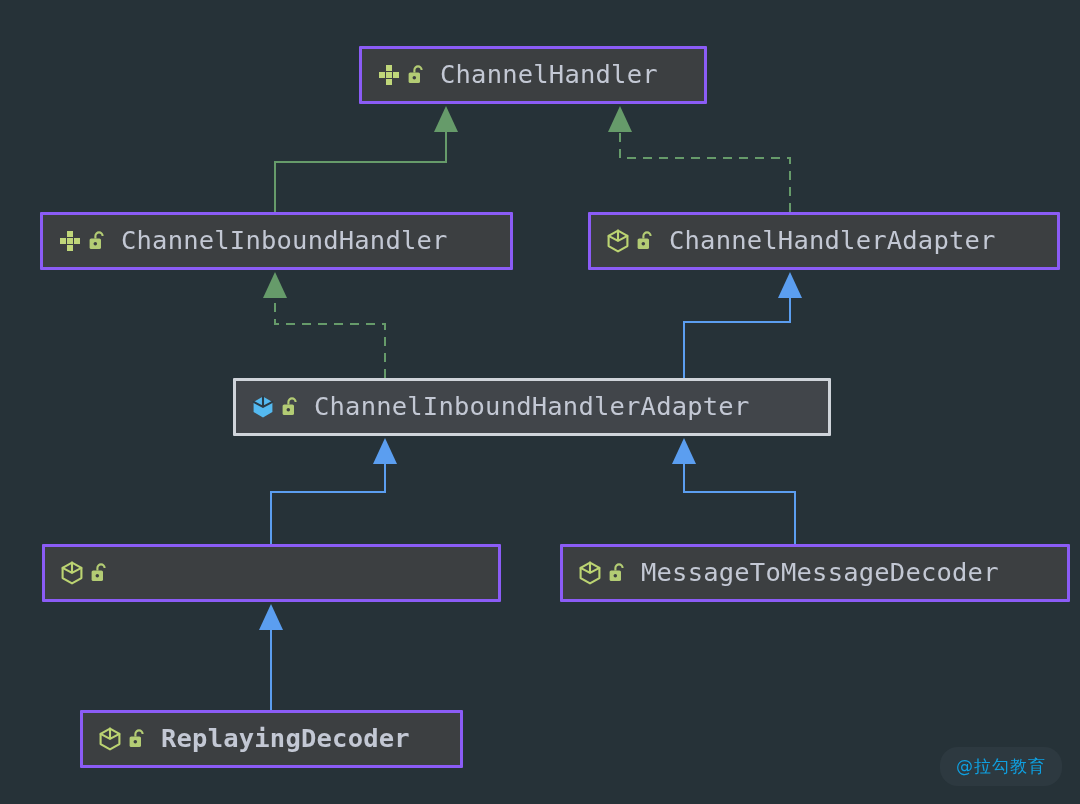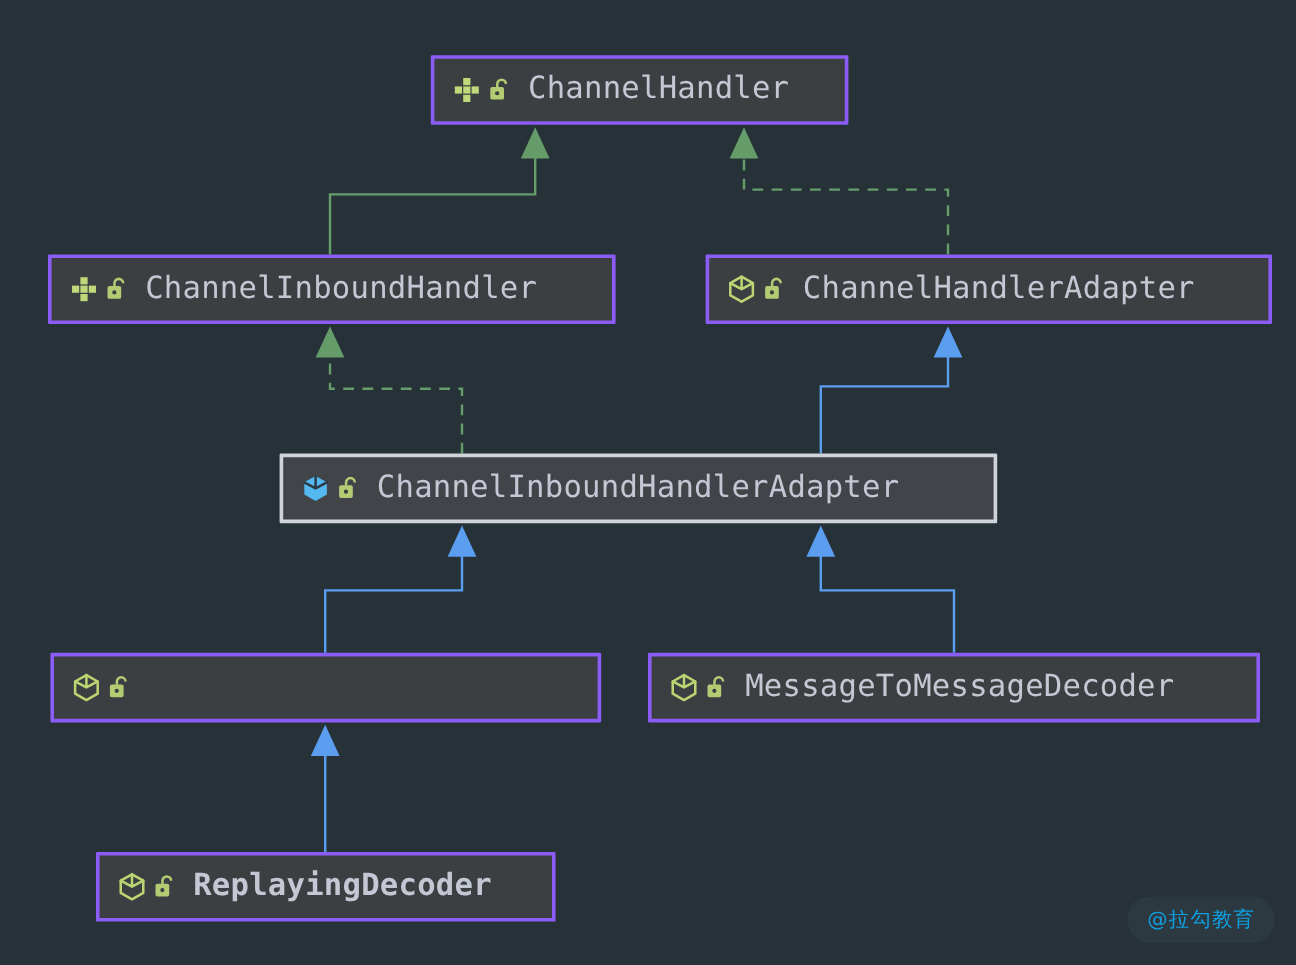--- a/index.html
+++ b/index.html
@@ -175,21 +175,21 @@
         <span class="node-icon"><svg viewBox="0 0 26 26" width="26" height="26">
             <path d="M13 2.6 L22.4 7.9 L22.4 18.1 L13 23.4 L3.6 18.1 L3.6 7.9 Z" fill="none" stroke="#bcd472" stroke-width="2.1" stroke-linejoin="round"></path>
             <path d="M13 2.6 L13 12.9 M13 12.9 L22.4 7.9 M13 12.9 L3.6 7.9" stroke="#bcd472" stroke-width="2.1" fill="none" stroke-linecap="round" stroke-linejoin="round"></path>
           </svg></span>
         <span class="node-lock"><svg viewBox="0 0 19 22" width="19" height="22">
             <path d="M7.4 8.6 V6.0 a3.6 3.6 0 0 1 7.2 0" fill="none" stroke="#b3cc74" stroke-width="2.1"></path>
             <rect x="1.6" y="8.4" width="11.4" height="10.6" rx="1.6" fill="#b3cc74"></rect>
             <circle cx="7.3" cy="13.7" r="1.75" fill="#3c3f41"></circle>
           </svg></span>
       </div>
-      <div class="node" style="left: 540px; top: 544px; width: 510px; height: 58px;">
+      <div class="node" style="left: 560px; top: 544px; width: 510px; height: 58px;">
         <span class="node-icon"><svg viewBox="0 0 26 26" width="26" height="26">
             <path d="M13 2.6 L22.4 7.9 L22.4 18.1 L13 23.4 L3.6 18.1 L3.6 7.9 Z" fill="none" stroke="#bcd472" stroke-width="2.1" stroke-linejoin="round"></path>
             <path d="M13 2.6 L13 12.9 M13 12.9 L22.4 7.9 M13 12.9 L3.6 7.9" stroke="#bcd472" stroke-width="2.1" fill="none" stroke-linecap="round" stroke-linejoin="round"></path>
           </svg></span>
         <span class="node-lock"><svg viewBox="0 0 19 22" width="19" height="22">
             <path d="M7.4 8.6 V6.0 a3.6 3.6 0 0 1 7.2 0" fill="none" stroke="#b3cc74" stroke-width="2.1"></path>
             <rect x="1.6" y="8.4" width="11.4" height="10.6" rx="1.6" fill="#b3cc74"></rect>
             <circle cx="7.3" cy="13.7" r="1.75" fill="#3c3f41"></circle>
           </svg></span>
         <span class="node-label">MessageToMessageDecoder</span>

